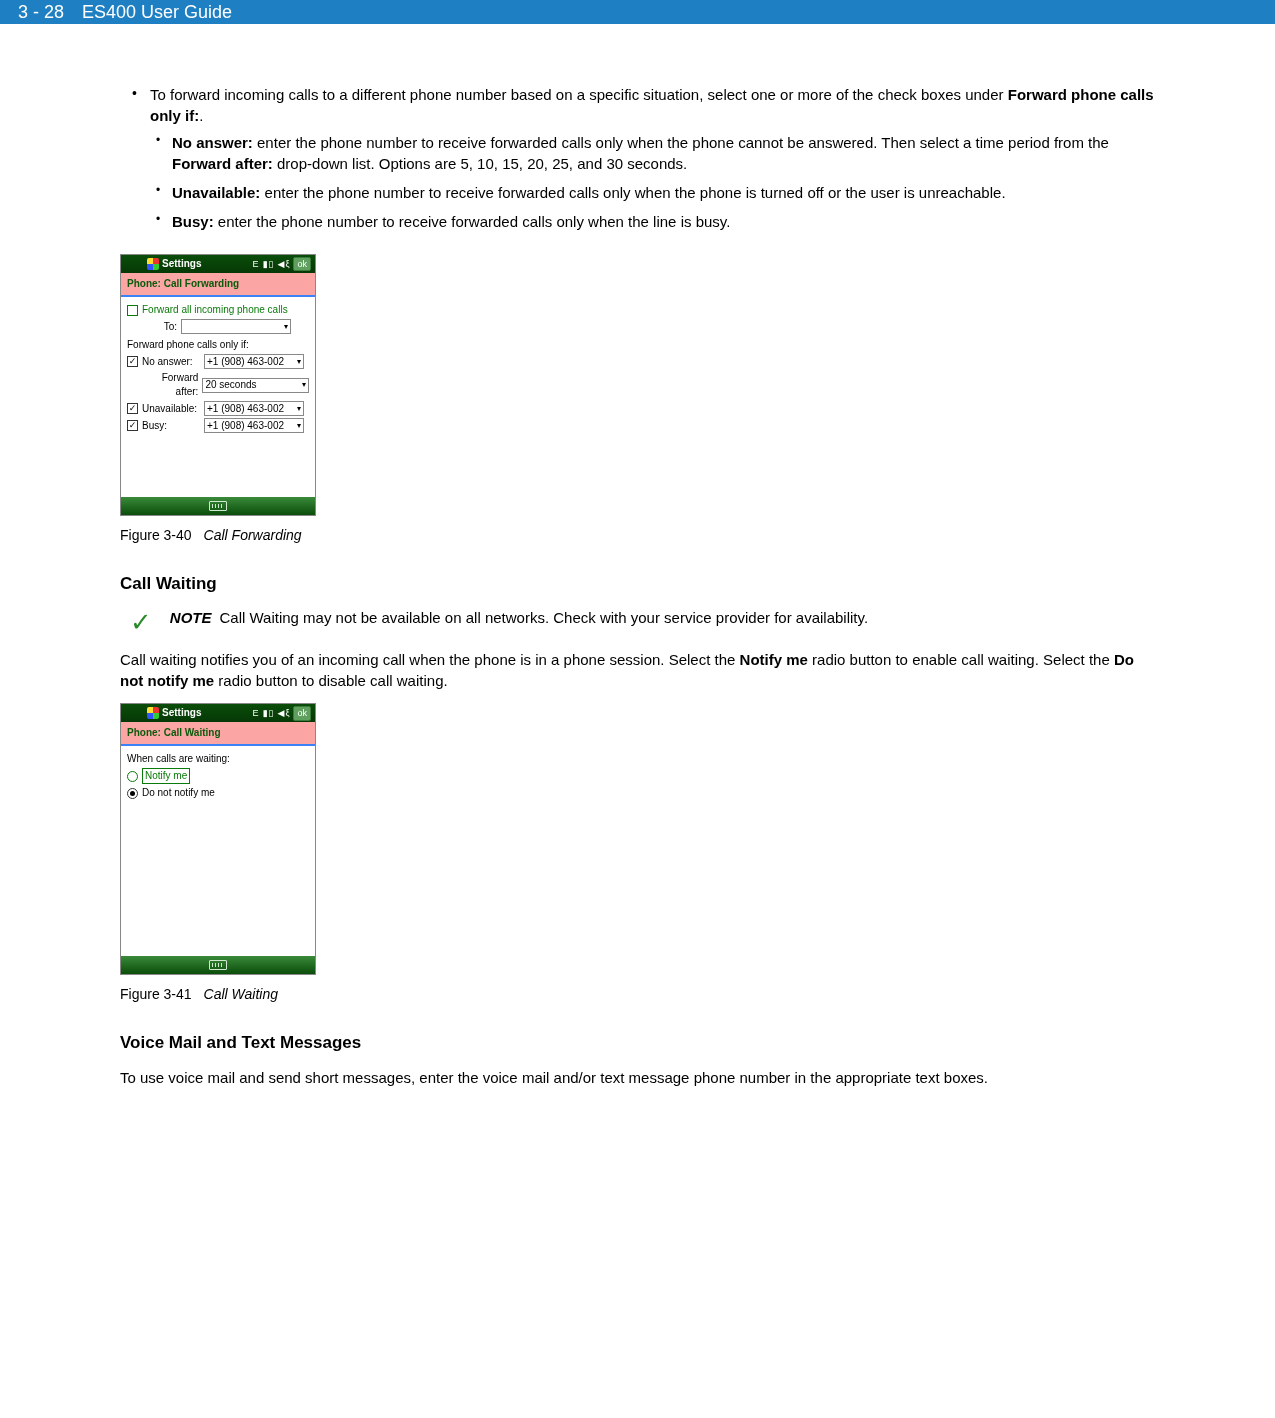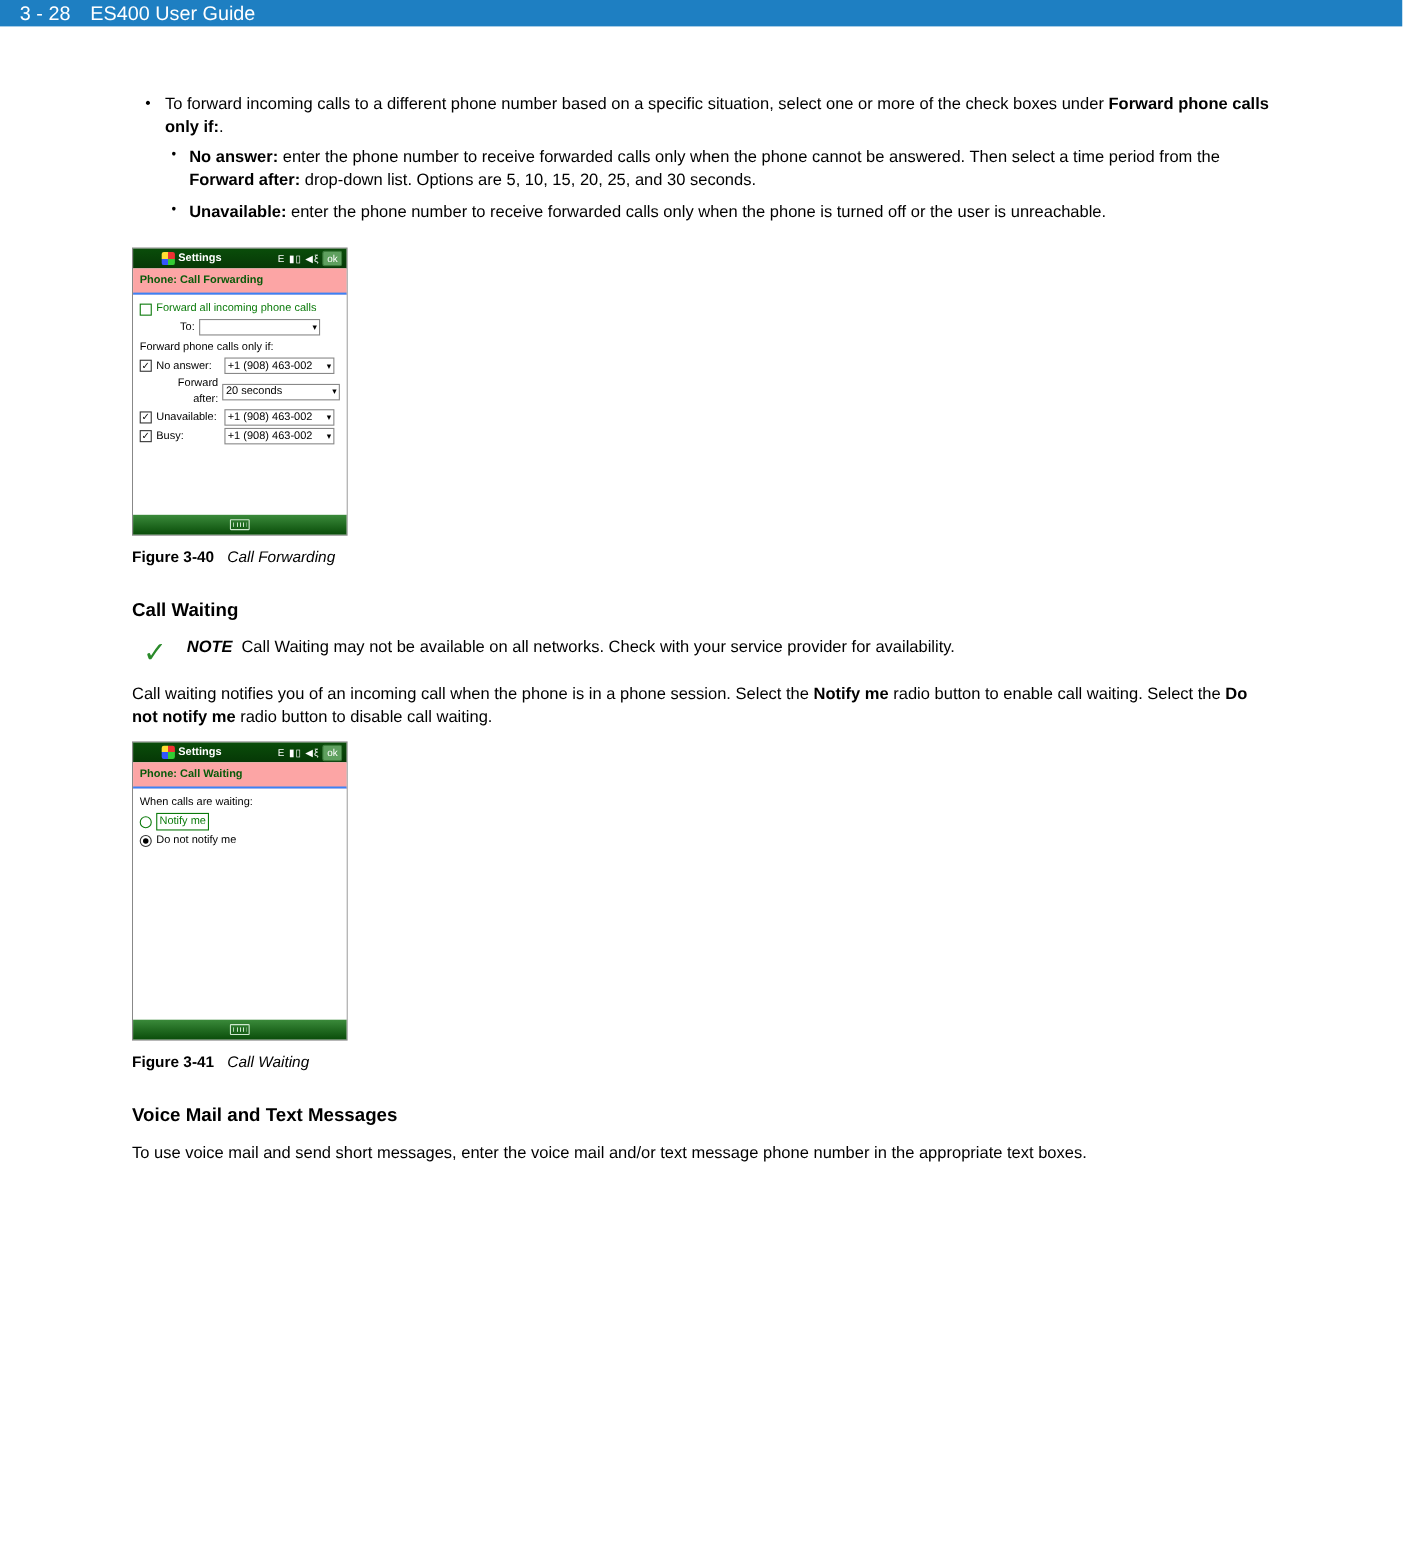--- a/index.html
+++ b/index.html
@@ -29,21 +29,21 @@
   .ss-label { font-size: 10px; }
   .ss-input { border: 1px solid #888; height: 15px; font-size: 10px; padding: 0 2px; display: flex; align-items: center; justify-content: space-between; background: #fff; }
   .ss-input .arrow { font-size: 8px; }
   .ss-radio { width: 11px; height: 11px; border: 1px solid #333; border-radius: 50%; display:inline-flex; align-items:center; justify-content:center;}
   .ss-radio.filled::after { content:""; width:5px; height:5px; background:#000; border-radius:50%; }
   .ss-radio.green { border-color: #0a7a0a; }
   .ss-bottombar { background: linear-gradient(#3a8a3a, #0a4d0a); height: 18px; display:flex; align-items:center; justify-content:center; }
   .kbd-icon { width: 18px; height: 10px; border: 1px solid #cfe8cf; border-radius: 1px; position: relative; }
   .kbd-icon::before { content:""; position:absolute; top:2px; left:2px; right:2px; bottom:2px; background: repeating-linear-gradient(90deg,#cfe8cf 0 1px, transparent 1px 3px);}
   .fig-caption { margin-top: 10px; font-size: 14px; }
-  .fig-caption .fig-num { font-weight: bold; font-family: Arial, sans-serif;}
+  .fig-caption .fig-num { font-weight: normal; font-family: Arial, sans-serif;}
   .fig-caption .fig-title { font-style: italic; margin-left: 12px; }
   .section-h { font-weight: bold; font-size: 17px; margin-top: 26px; margin-bottom: 12px; font-family: Arial, sans-serif;}
   .note-row { display: flex; align-items: flex-start; gap: 18px; margin: 6px 0 14px 10px; }
   .check-icon { color: #2a8a2a; font-size: 26px; line-height: 1; margin-top:2px;}
   .note-text .note-label { font-weight: bold; font-style: italic; margin-right: 8px; }
   .para { margin: 8px 0 12px 0; }
   .sig-icons { font-size:9px; letter-spacing:1px;}
   .row-indent { padding-left: 20px;}
   .highlight-box{ border:1px solid #0a7a0a; padding:0 2px;}
 </style>
@@ -60,20 +60,23 @@
   <ul class="outer">
     <li>
       <span>To forward incoming calls to a different phone number based on a specific situation, select one or more of the check boxes under </span><b>Forward phone calls only if:</b><span>.</span>
       <ul class="inner">
         <li>
           <b>No answer:</b><span> enter the phone number to receive forwarded calls only when the phone cannot be answered. Then select a time period from the </span><b>Forward after:</b><span> drop-down list. Options are 5, 10, 15, 20, 25, and 30 seconds.</span>
         </li>
         <li>
           <b>Unavailable:</b><span> enter the phone number to receive forwarded calls only when the phone is turned off or the user is unreachable.</span>
         </li>
+        <li>
+          <b>Busy:</b><span> enter the phone number to receive forwarded calls only when the line is busy.</span>
+        </li>
       </ul>
     </li>
   </ul>
 
   <div class="screenshot">
     <div class="ss-titlebar">
       <div class="ss-titlebar-left">
         <span class="win-flag"></span>
         <span style="font-weight:bold;font-size:10px;">Settings</span>
       </div>

